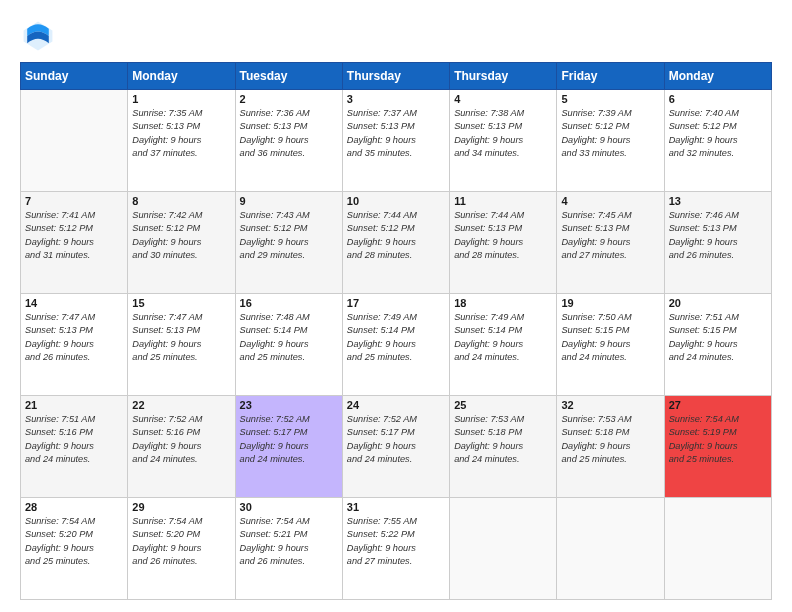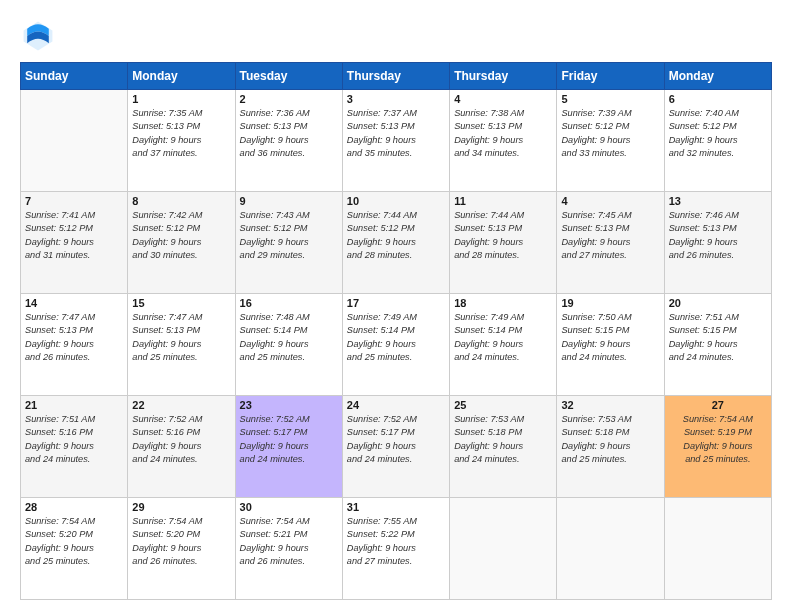--- a/index.html
+++ b/index.html
@@ -237,21 +237,21 @@
             <div class="day-info">Sunrise: 7:52 AM<br>Sunset: 5:17 PM<br>Daylight: 9 hours<br>and 24 minutes.</div>
           </td>
           <td style="background: rgb(245, 245, 245); margin-top: 14px;">
             <span class="day-num">25</span>
             <div class="day-info">Sunrise: 7:53 AM<br>Sunset: 5:18 PM<br>Daylight: 9 hours<br>and 24 minutes.</div>
           </td>
           <td style="background: rgb(245, 245, 245);">
             <span class="day-num">32</span>
             <div class="day-info">Sunrise: 7:53 AM<br>Sunset: 5:18 PM<br>Daylight: 9 hours<br>and 25 minutes.</div>
           </td>
-          <td style="background: #fdba74; text-align: center;">
+          <td style="background: #ef4444;">
             <span class="day-num">27</span>
             <div class="day-info">Sunrise: 7:54 AM<br>Sunset: 5:19 PM<br>Daylight: 9 hours<br>and 25 minutes.</div>
           </td>
         </tr>
         <tr style="background: rgb(255, 255, 255);">
           <td>
             <span class="day-num">28</span>
             <div class="day-info">Sunrise: 7:54 AM<br>Sunset: 5:20 PM<br>Daylight: 9 hours<br>and 25 minutes.</div>
           </td>
           <td>

